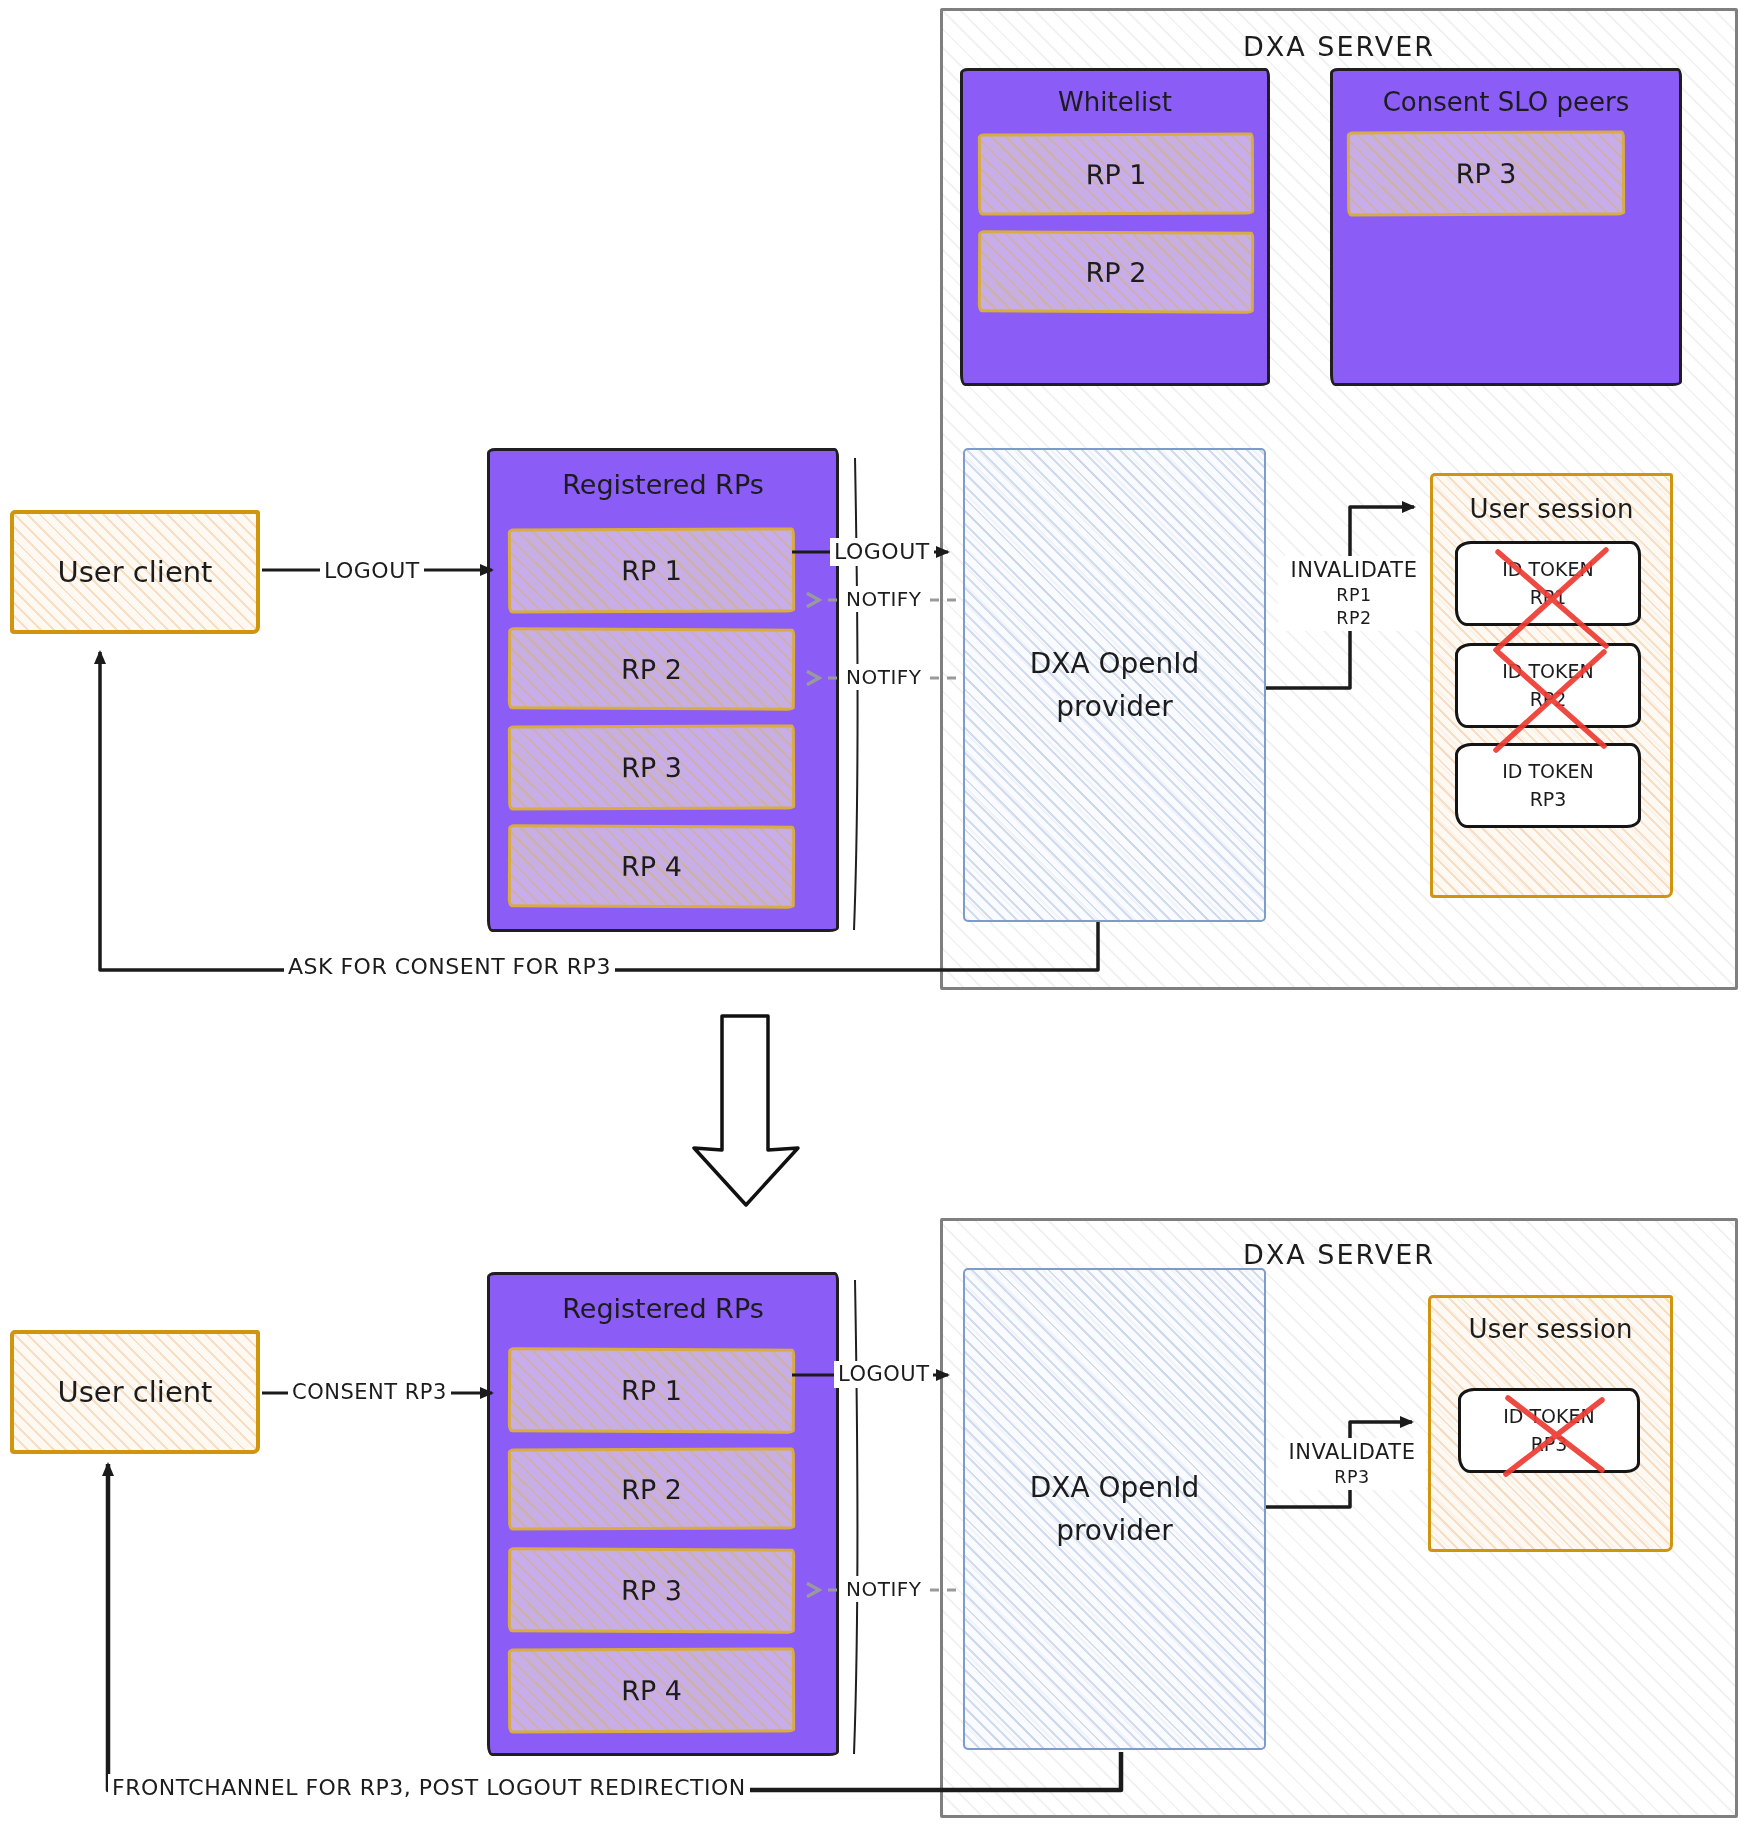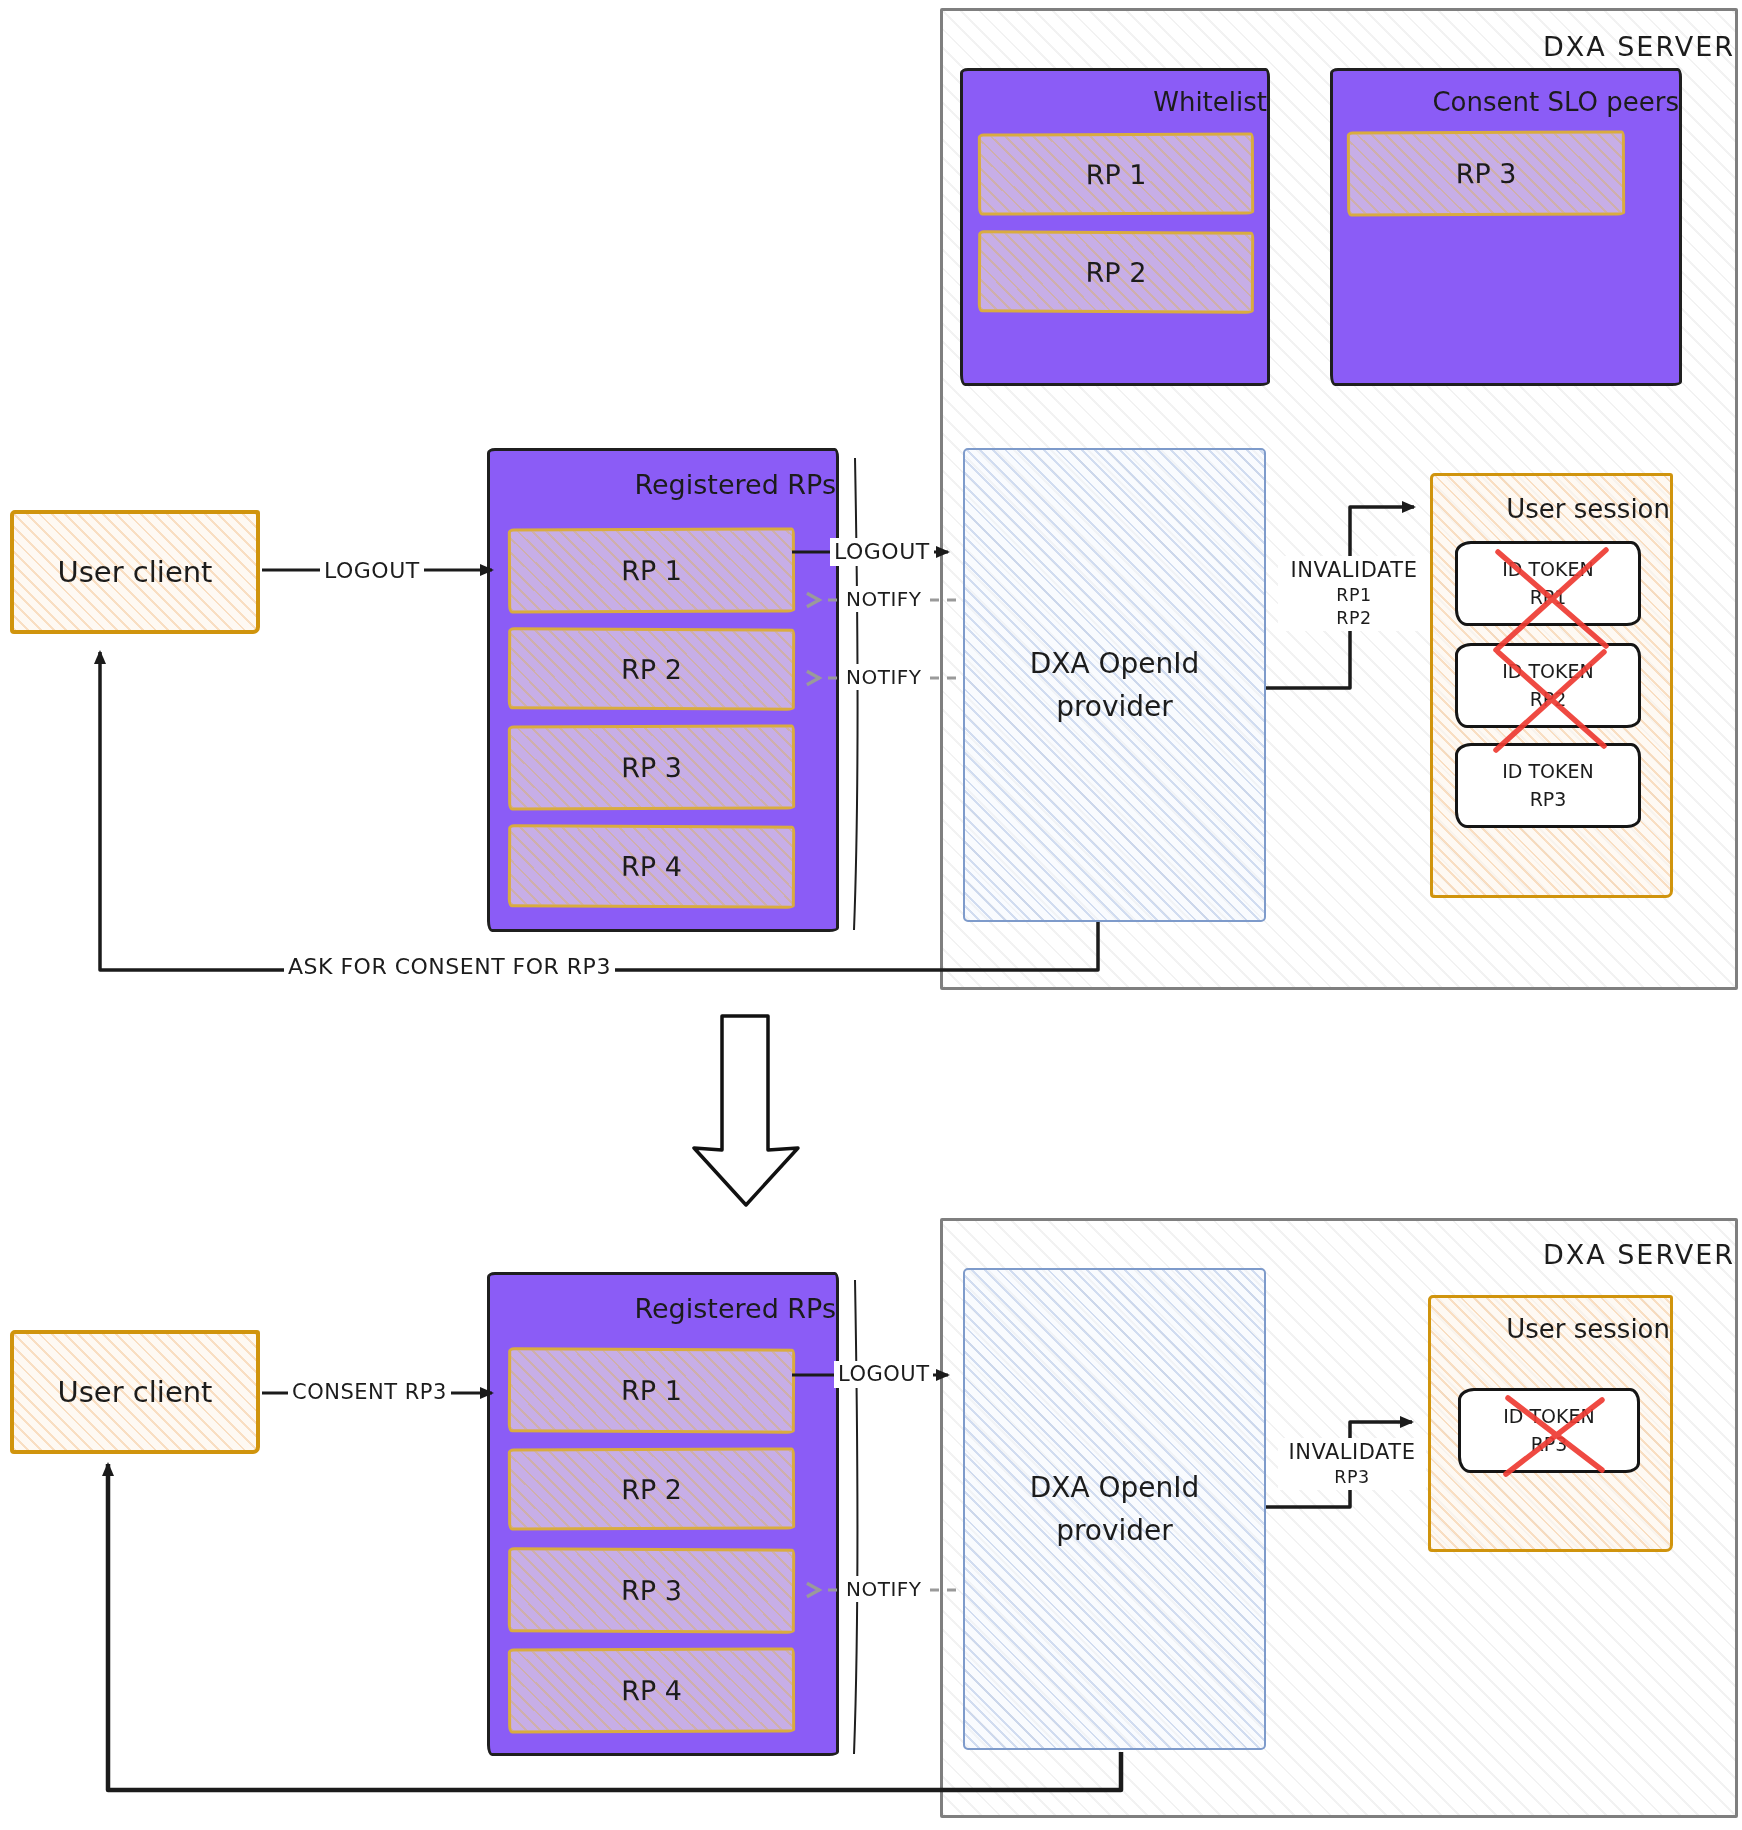--- a/index.html
+++ b/index.html
@@ -23,21 +23,21 @@
   .hatch-blue{
     background-color:rgba(240,245,252,0.4);
     background-image:repeating-linear-gradient(45deg, rgba(133,162,214,0.34) 0 2px, rgba(0,0,0,0) 2px 9px);
   }
   
   .b-black{border:3px solid #1f1f1f;border-radius:8px 4px 10px 5px / 5px 9px 4px 11px;background:#8b5cf6;}
   .b-gray{border:3px solid #7f7f7f;border-radius:2px;}
   .b-gold{border:3px solid #D9AC3F;border-radius:6px 3px 8px 4px / 4px 7px 3px 8px;}
   .b-orange{border:4px solid #D0940D;border-radius:5px 3px 7px 4px;}
   .b-blue{border:2.5px solid #7E9BCB;border-radius:5px;}
-  .title{position:absolute;left:0;right:0;text-align:right;font-size:26px;}
+  .title{position:absolute;left:0;right:0;text-align:center;font-size:26px;}
   .center-label{display:flex;align-items:center;justify-content:center;font-size:27px;}
   .rp{position:absolute;display:flex;align-items:center;justify-content:center;font-size:27px;box-sizing:border-box;}
   .token{
     position:absolute;background:#fff;border:3.5px solid #151515;box-sizing:border-box;
     border-radius:16px 10px 14px 12px / 12px 14px 10px 16px;
     display:flex;flex-direction:column;align-items:center;justify-content:center;
     font-size:19px;line-height:1.45;z-index:2;
   }
   .provider-text{
     position:absolute;inset:0;display:flex;flex-direction:column;align-items:center;justify-content:center;
@@ -217,14 +217,15 @@
 
   <div class="lbl" style="left:288px;top:1379px;font-size:21px;">CONSENT RP3</div>
   <div class="lbl" style="left:834px;top:1361px;font-size:21px;">LOGOUT</div>
   <div class="lbl lbl-sm" style="left:842px;top:1576px;">NOTIFY</div>
 
   <div class="lbl lbl-block" style="left:1278px;top:1438px;width:140px;">
     <div class="l1">INVALIDATE</div>
     <div class="l2">RP3</div>
   </div>
 
+  <div class="lbl" style="left:108px;top:1774px;">FRONTCHANNEL FOR RP3, POST LOGOUT REDIRECTION</div>
 
 </div>
 
 </body></html>

